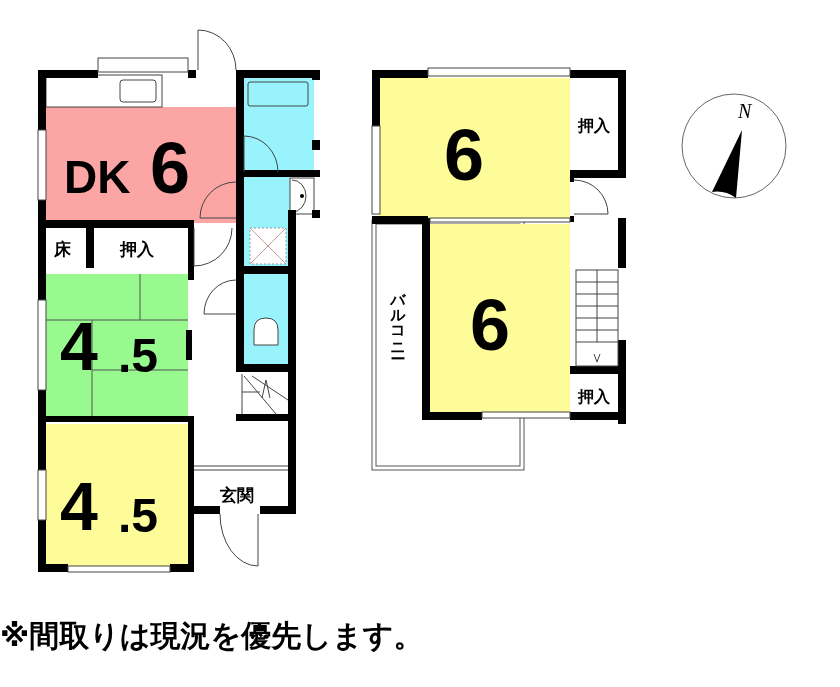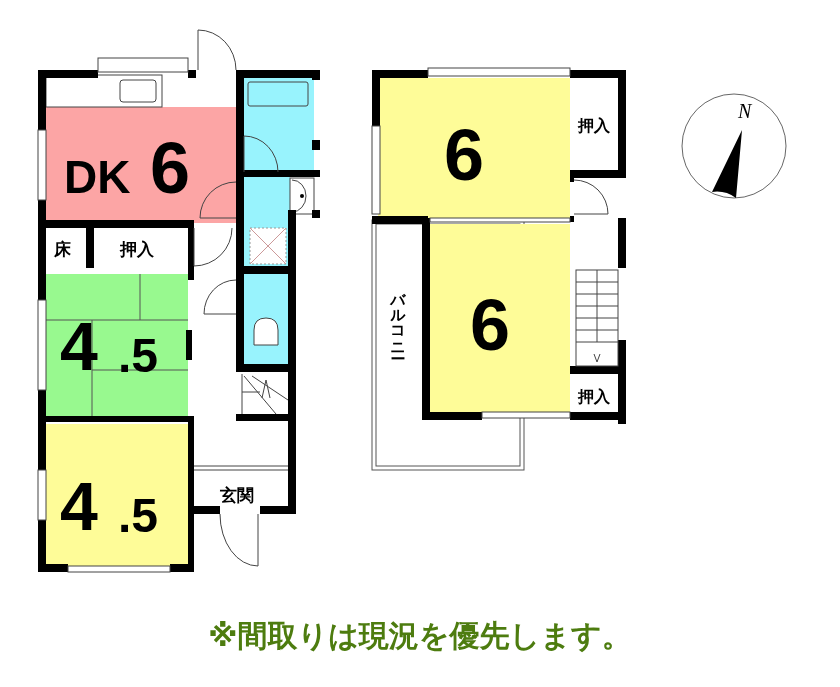--- a/index.html
+++ b/index.html
@@ -1,22 +1,22 @@
 <!DOCTYPE html>
 <html><head>
 <meta charset="utf-8">
 <style>
   html, body { margin: 0; padding: 0; background: #ffffff; }
   body { width: 840px; height: 687px; position: relative; overflow: hidden;
          font-family: "DejaVu Sans", "Liberation Sans", sans-serif; }
   svg { position: absolute; left: 0; top: 0; }
   .big { font-family: "Liberation Sans", "DejaVu Sans", sans-serif; font-weight: bold; fill: #000; }
   .lbl { font-family: "DejaVu Sans", sans-serif; font-weight: bold; fill: #000; }
-  .note { position: absolute; left: 0; width: 840px; top: 616px; text-align: center;
-          font-family: "DejaVu Sans", sans-serif; font-weight: bold; font-size: 30px; color: #4d7c0f;
+  .note { position: absolute; left: 0; width: 840px; top: 616px; text-align: left;
+          font-family: "DejaVu Sans", sans-serif; font-weight: bold; font-size: 30px; color: #000000;
           letter-spacing: 0px; }
 </style>
 </head>
 <body>
 
 <svg width="840" height="687" viewBox="0 0 840 687">
 
   <g>
 
     <rect x="46" y="107" width="192" height="116" fill="#fca5a5"></rect>

